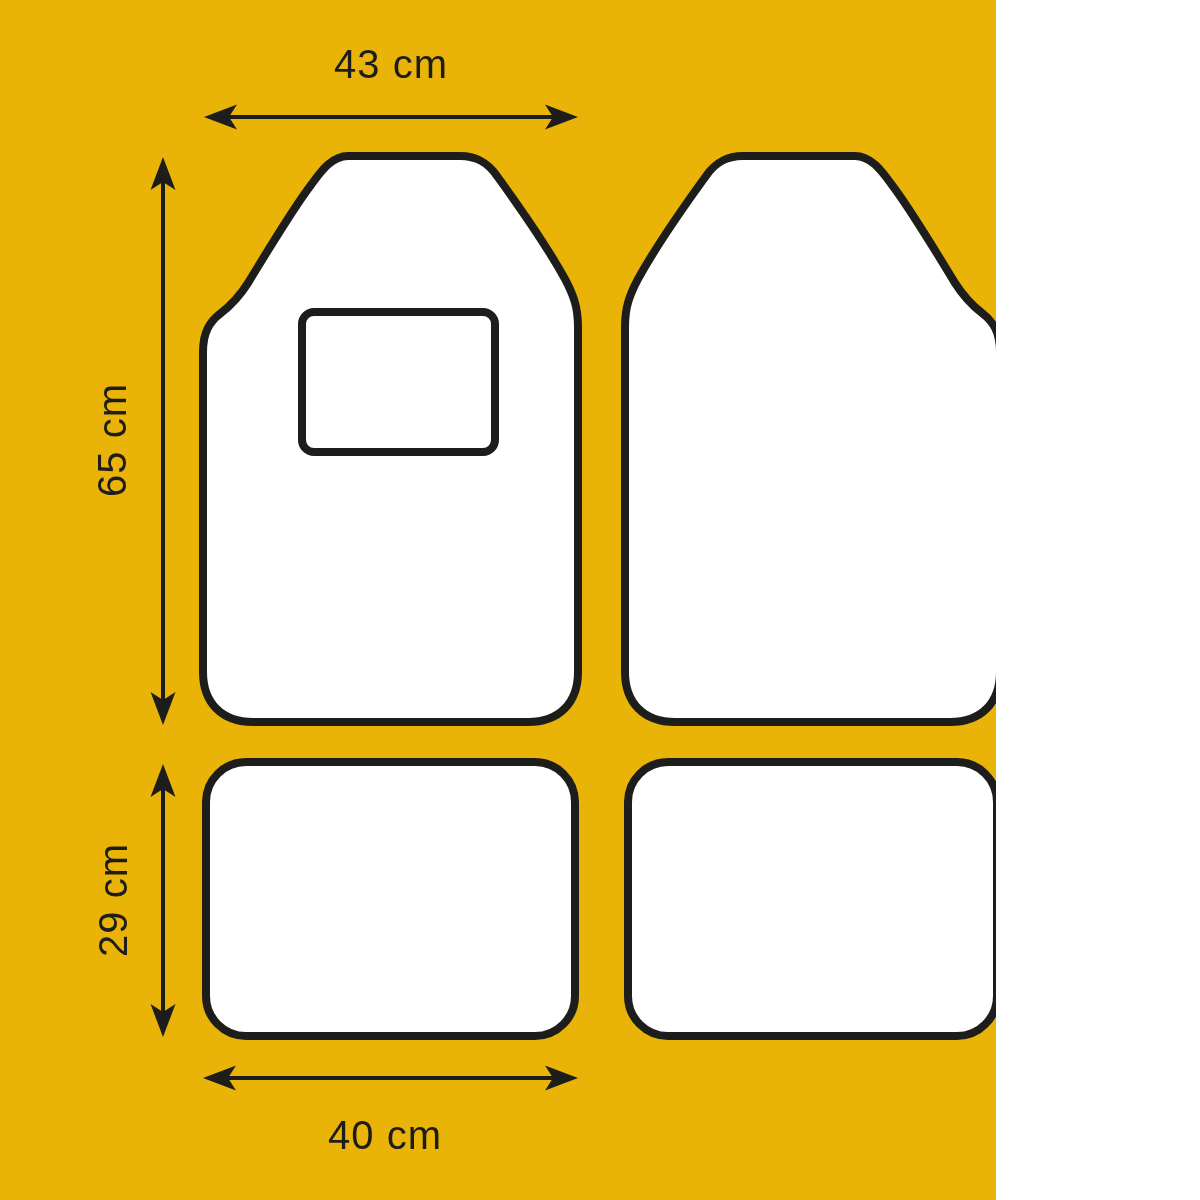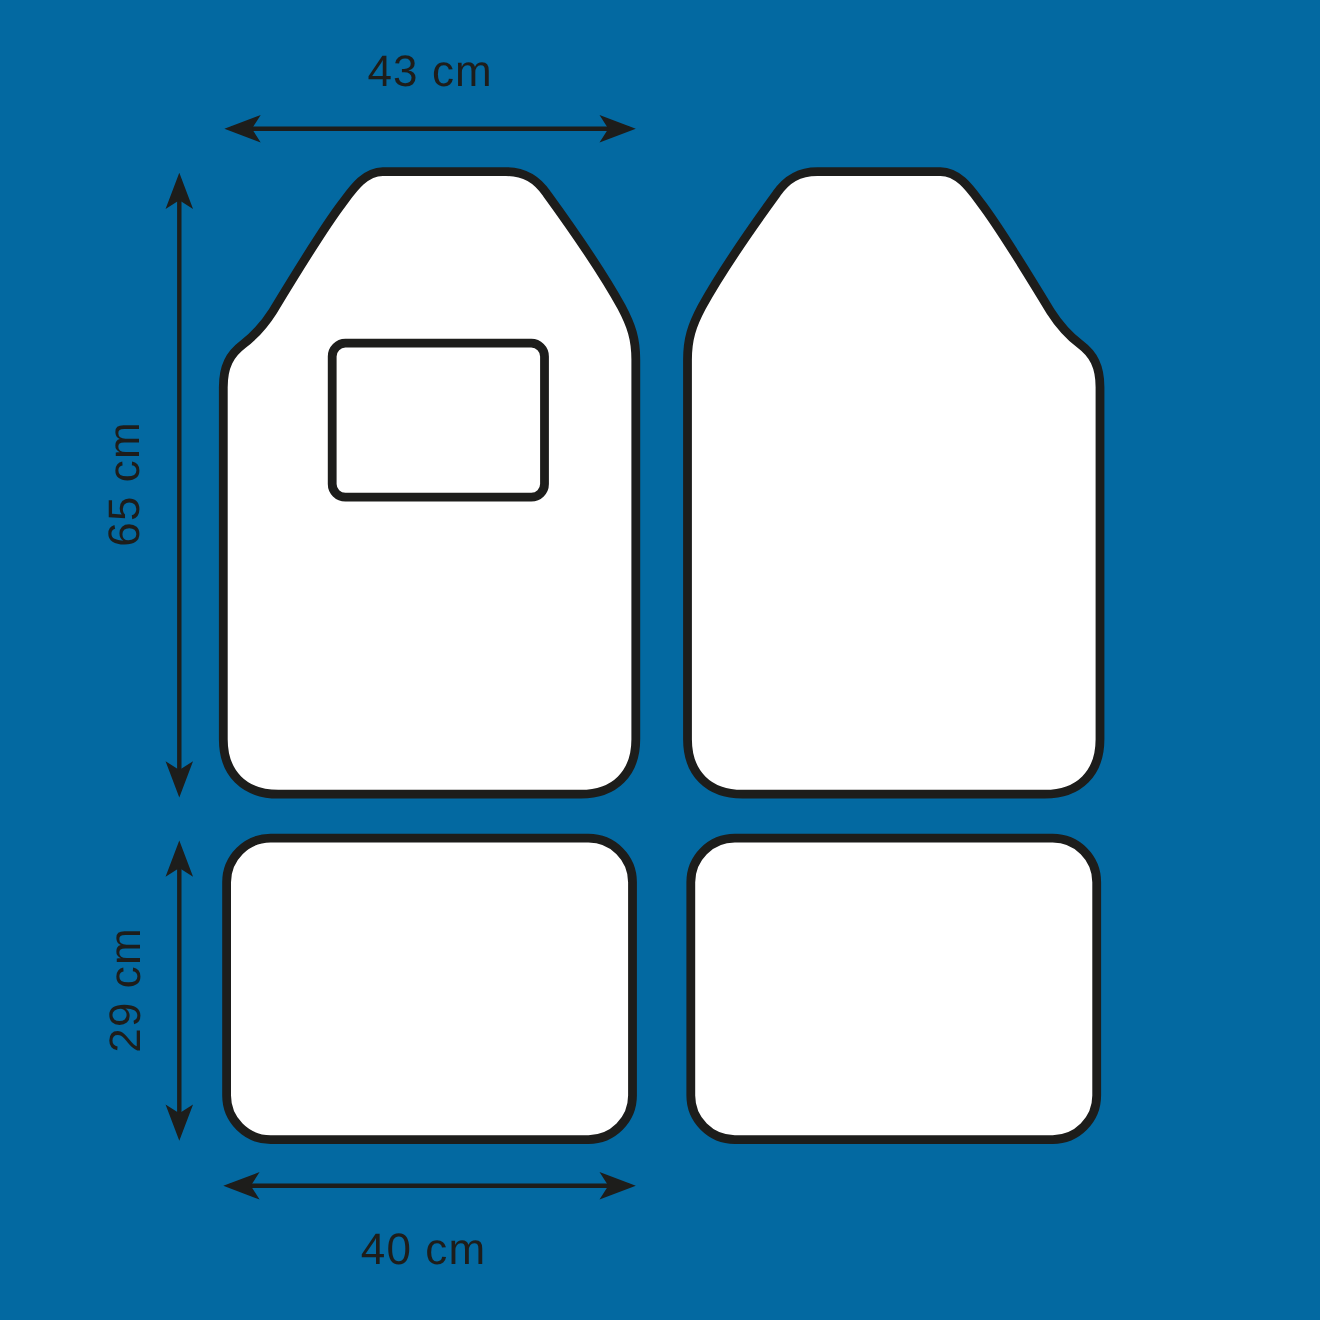--- a/index.html
+++ b/index.html
@@ -5,23 +5,23 @@
   html, body {
     margin: 0;
     padding: 0;
     width: 1200px;
     height: 1200px;
     background: #ffffff;
     font-family: "Liberation Sans", sans-serif;
   }
   .stage {
     position: relative;
-    width: 1200px;
+    width: 996px;
     height: 1200px;
-    background: #0369a1;
+    background: #eab308;
     overflow: hidden;
     text-align: center;
   }
   svg { display: block; }
   .mat-outline {
     fill: #ffffff;
     stroke: #1d1d1b;
     stroke-width: 8;
     stroke-linejoin: round;
     stroke-linecap: round;

